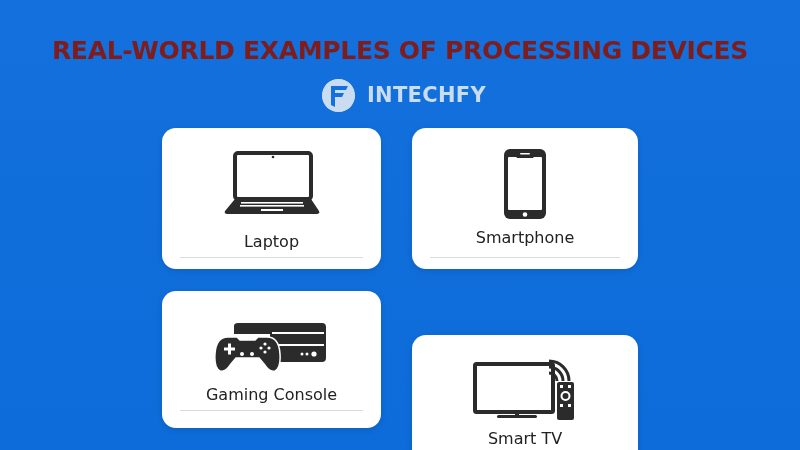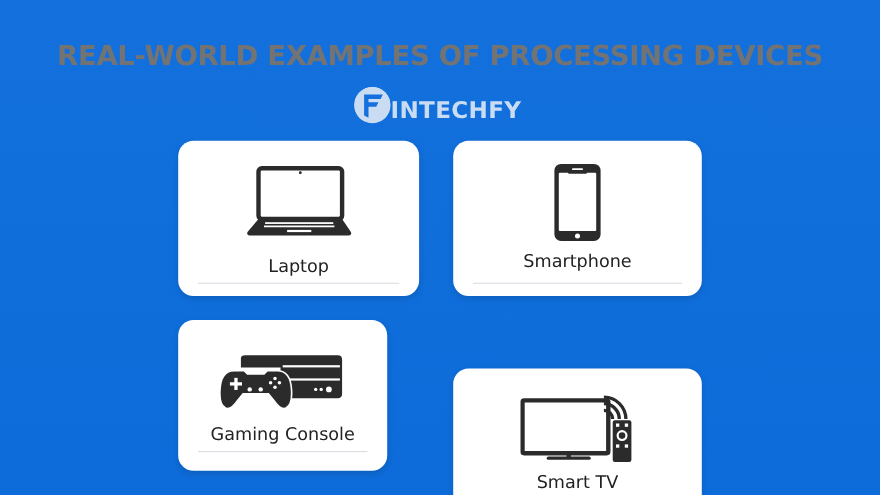--- a/index.html
+++ b/index.html
@@ -5,26 +5,26 @@
   * { margin:0; padding:0; box-sizing:border-box; }
   html, body { width:800px; height:450px; overflow:hidden; }
   body {
     background:#0f6fdb;
     background: linear-gradient(180deg,#1370dd 0%,#0d6cd9 100%);
     font-family:"Liberation Sans", sans-serif;
     position:relative;
   }
   .title {
     position:absolute; top:36px; left:0; width:800px; text-align:center;
-    color:#737373; font-weight:bold; font-size:25px; letter-spacing:-0.3px;
+    color:#7f1d1d; font-weight:bold; font-size:25px; letter-spacing:-0.3px;
     font-family:"DejaVu Sans", sans-serif;
   }
   .logo {
     position:absolute; top:78px; left:322px; height:34px;
-    display:flex; align-items:flex-end; gap:0;
+    display:flex; align-items:center; gap:12px;
   }
   .logo-mark {
     width:33px; height:33px; border-radius:50%; background:#c9dcf2;
     position:relative; overflow:hidden;
   }
   .logo-text {
     color:#c9dcf2; font-weight:bold; font-size:21px; letter-spacing:0.3px;
     font-family:"DejaVu Sans", sans-serif;
   }
   .card {
@@ -35,21 +35,21 @@
   .card .label {
     position:absolute; left:0; width:100%; text-align:center;
     color:#222; font-size:16px;
     font-family:"DejaVu Sans", sans-serif;
   }
   .card .rule {
     position:absolute; left:18px; right:18px; height:1px; background:#d9dde3;
   }
   #c1 { left:162px; top:128px; width:219px; height:141px; }
   #c2 { left:412px; top:128px; width:226px; height:141px; }
-  #c3 { left:162px; top:291px; width:190px; height:137px; }
+  #c3 { left:162px; top:291px; width:219px; height:137px; }
   #c4 { left:412px; top:291px; width:226px; height:137px;margin-top:44px; }
 </style>
 </head>
 <body>
 
 <div class="title">REAL-WORLD EXAMPLES OF PROCESSING DEVICES</div>
 
 <div class="logo">
   <div class="logo-mark">
     <svg width="33" height="33" viewBox="0 0 33 33">

